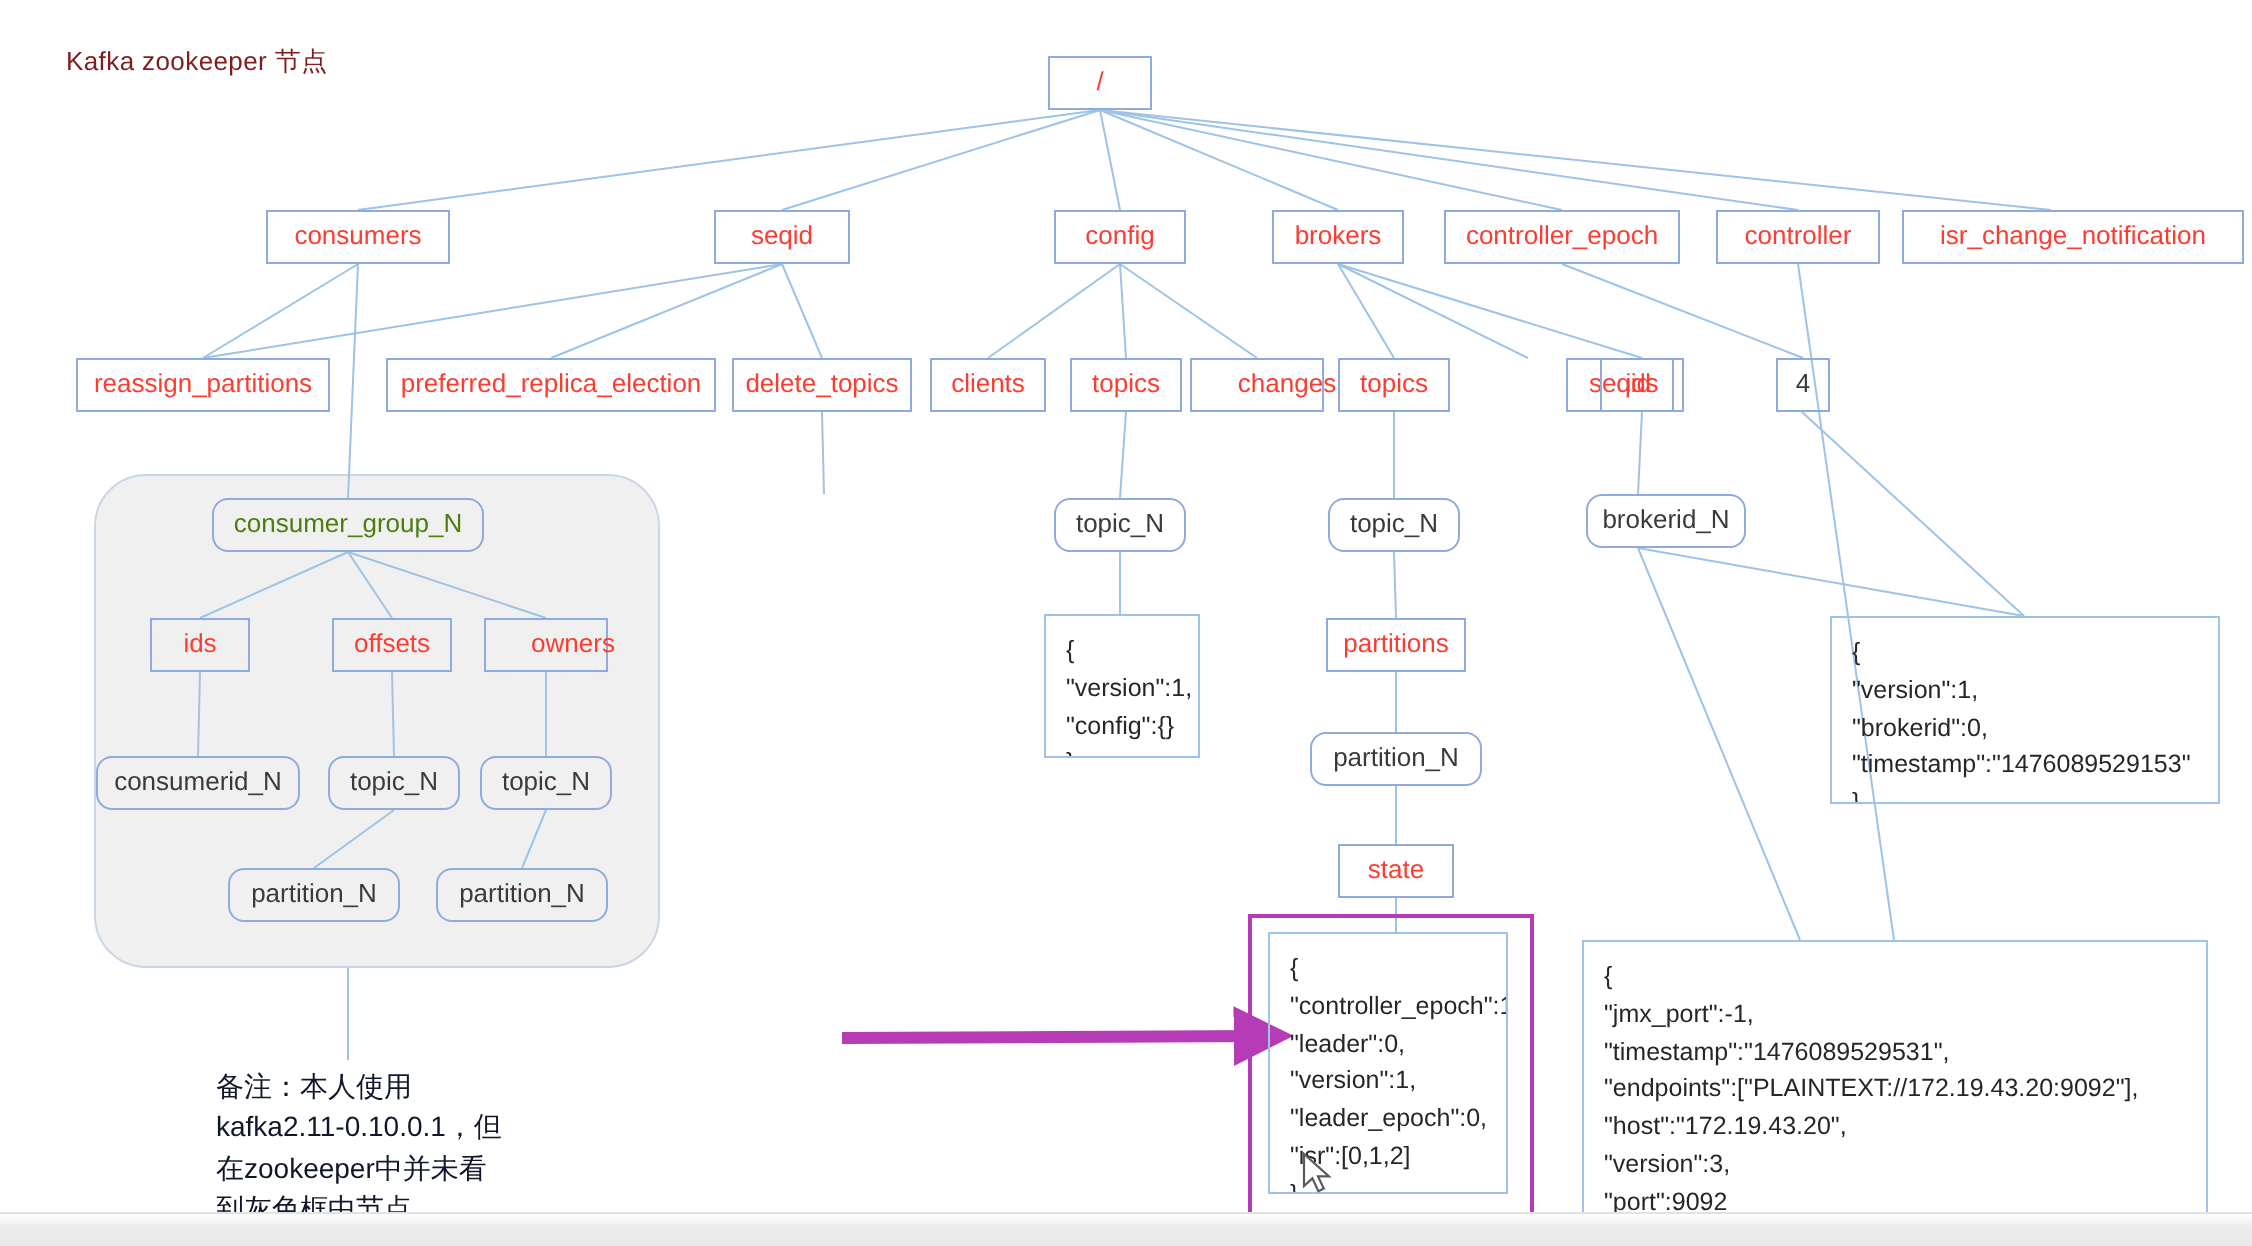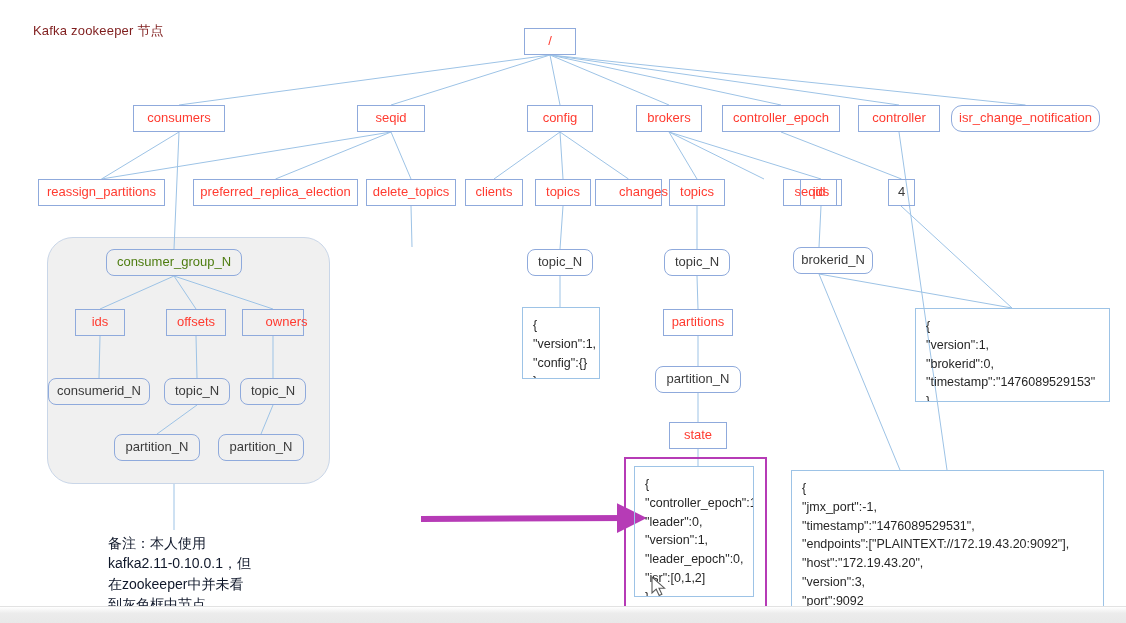--- a/index.html
+++ b/index.html
@@ -177,21 +177,21 @@
       </div>
       <div class="node red" style="left: 636px; top: 105px; width: 66px; height: 27px; border-color: rgb(143, 170, 220); color: rgb(255, 59, 48);">
         <span>brokers</span>
       </div>
       <div class="node red" style="left: 722px; top: 105px; width: 118px; height: 27px; border-color: rgb(143, 170, 220); color: rgb(255, 59, 48);">
         <span>controller_epoch</span>
       </div>
       <div class="node red" style="left: 858px; top: 105px; width: 82px; height: 27px; border-color: rgb(143, 170, 220); color: rgb(255, 59, 48);">
         <span>controller</span>
       </div>
-      <div class="node red" style="left: 951px; top: 105px; width: 149px; height: 27px; border-color: rgb(143, 170, 220); color: rgb(255, 59, 48); border-radius: 11px;">
+      <div class="node red" style="left: 951px; top: 105px; width: 171px; height: 27px; border-color: rgb(143, 170, 220); color: rgb(255, 59, 48);">
         <span>isr_change_notification</span>
       </div>
       <div class="node red" style="left: 38px; top: 179px; width: 127px; height: 27px; border-color: rgb(143, 170, 220); color: rgb(255, 59, 48);">
         <span>reassign_partitions</span>
       </div>
       <div class="node red" style="left: 193px; top: 179px; width: 165px; height: 27px; border-color: rgb(143, 170, 220); color: rgb(255, 59, 48);">
         <span>preferred_replica_election</span>
       </div>
       <div class="node red" style="left: 366px; top: 179px; width: 90px; height: 27px; border-color: rgb(143, 170, 220); color: rgb(255, 59, 48);">
         <span>delete_topics</span>

